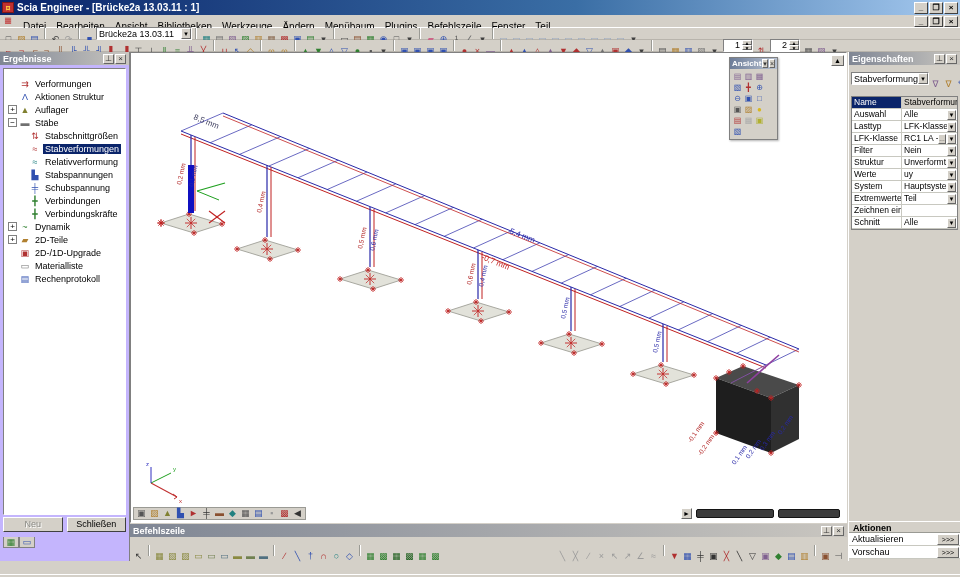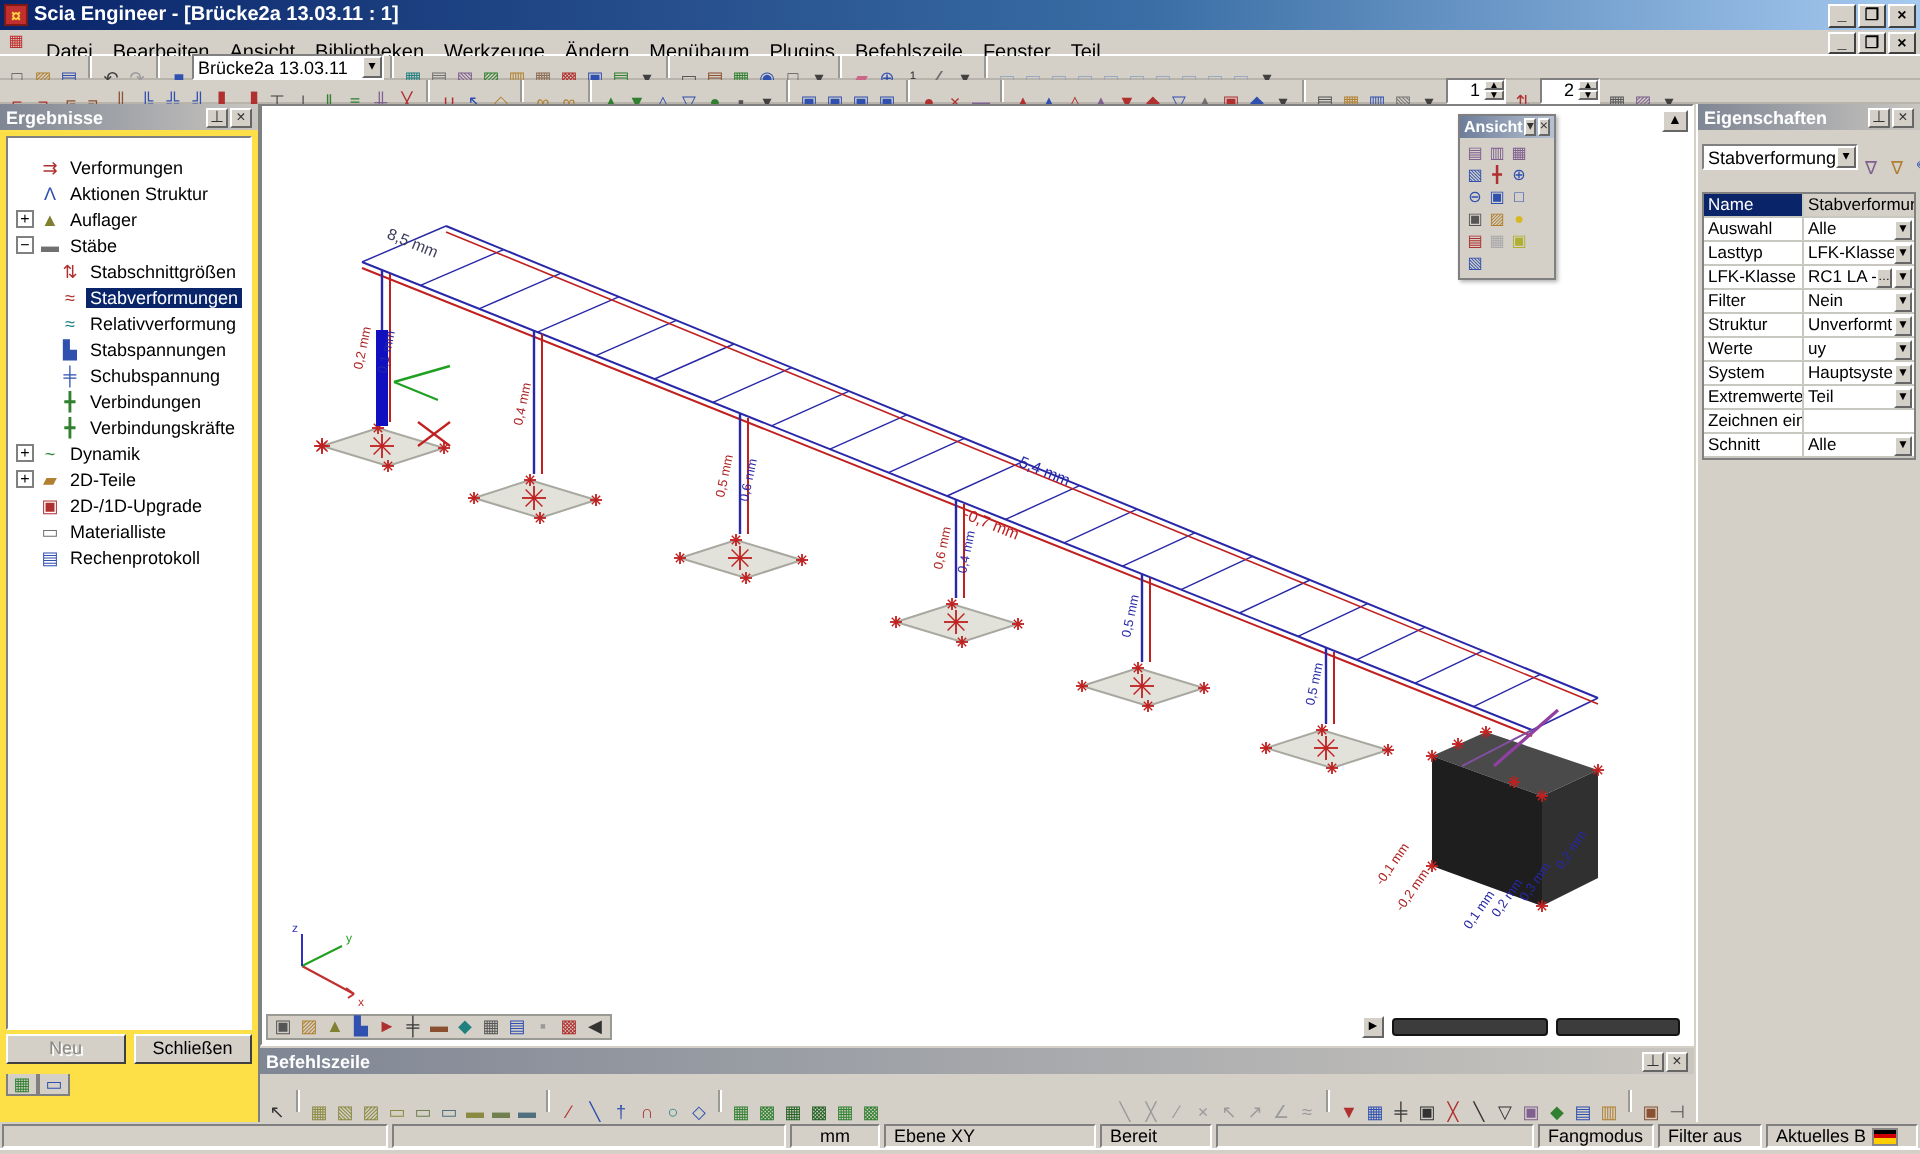--- a/index.html
+++ b/index.html
@@ -35,21 +35,21 @@
   .spin .arr { width:10px; display:flex; flex-direction:column; }
   .spin .arr span { height:5px; background:#d4d0c8; border:1px solid; border-color:#fff #666 #666 #fff; font-size:5px; line-height:4px; text-align:center;}
 
   
   .phdr { height:13px; background:linear-gradient(90deg,#7f8694,#c9c6c0); color:#fff; font-weight:bold;
     display:flex; align-items:center; padding:0 3px; font-size:9px; }
   .phdr .sp { flex:1; }
   .hbtn { width:11px; height:10px; margin-left:1px; background:#d4d0c8; color:#333; border:1px solid; border-color:#fff #666 #666 #fff;
     font-size:8px; line-height:8px; text-align:center; font-weight:normal;}
 
-  #left { position:absolute; left:0; top:52px; width:130px; bottom:16px; background:#fde047; border-right:1px solid #808080;}
+  #left { position:absolute; left:0; top:52px; width:130px; bottom:16px; background:#c4b5fd; border-right:1px solid #808080;}
   #tree { position:absolute; left:3px; right:3px; top:16px; bottom:46px; background:#fff; border:1px solid; border-color:#808080 #fff #fff #808080; overflow:hidden; padding-top:8px;}
   .trow { height:13px; display:flex; align-items:center; white-space:nowrap; font-size:9px;}
   .texp { width:9px; height:9px; flex:none; border:1px solid #808080; background:#fff; font-size:8px; line-height:7px; text-align:center; margin-right:2px;}
   .tico { width:12px; flex:none; text-align:center; font-size:9px; margin-right:2px;}
   .tlabel { padding:0 2px; }
   .trow.sel .tlabel { background:#0a246a; color:#fff; }
   #leftbtns { position:absolute; left:3px; right:3px; bottom:28px; height:16px; display:flex; gap:4px; justify-content:center;}
   .btn { flex:1; height:15px; background:#d4d0c8; border:1px solid; border-color:#fff #404040 #404040 #fff; text-align:center; line-height:13px; font-size:9px;}
   .btn.disabled { color:#8a8a84; text-shadow:1px 1px 0 #fff; }
   #lefttabs { position:absolute; left:3px; bottom:12px; height:14px; display:flex; }
@@ -834,30 +834,28 @@
             <span class="pname">Zeichnen ein...</span>
             <span class="pval"></span>
           </div>
           <div class="prow">
             <span class="pname">Schnitt</span>
             <span class="pval">Alle</span>
             <span class="pdd">▼</span>
           </div>
         </div>
     </div>
+    <div id="aktionen">
+      <div class="ahdr">Aktionen</div>
+      <div class="arow">
+        <span class="alabel">Aktualisieren</span>
+        <span class="abtn">&gt;&gt;&gt;</span>
+      </div>
+      <div class="arow">
+        <span class="alabel">Vorschau</span>
+        <span class="abtn">&gt;&gt;&gt;</span>
+      </div>
+    </div>
   </div>
 
-  <div id="status">
-    <span class="scell" style="width:193px"></span>
-    <span class="scell" style="width:197px"></span>
-    <span class="scell" style="width:45px;text-align:center">mm</span>
-    <span class="scell" style="width:106px">Ebene XY</span>
-    <span class="scell" style="width:56px">Bereit</span>
-    <span class="scell" style="flex:1"></span>
-    <span class="scell" style="width:58px">Fangmodus</span>
-    <span class="scell" style="width:52px">Filter aus</span>
-    <span class="scell" style="width:76px">
-      <span>Aktuelles B</span><span class="flag"><div style="background:#000"></div><div style="background:#d00000"></div><div style="background:#ffce00"></div></span>
-    </span>
-  </div>
   <div id="bstrip"></div>
 
 </div>
 
 </body></html>

